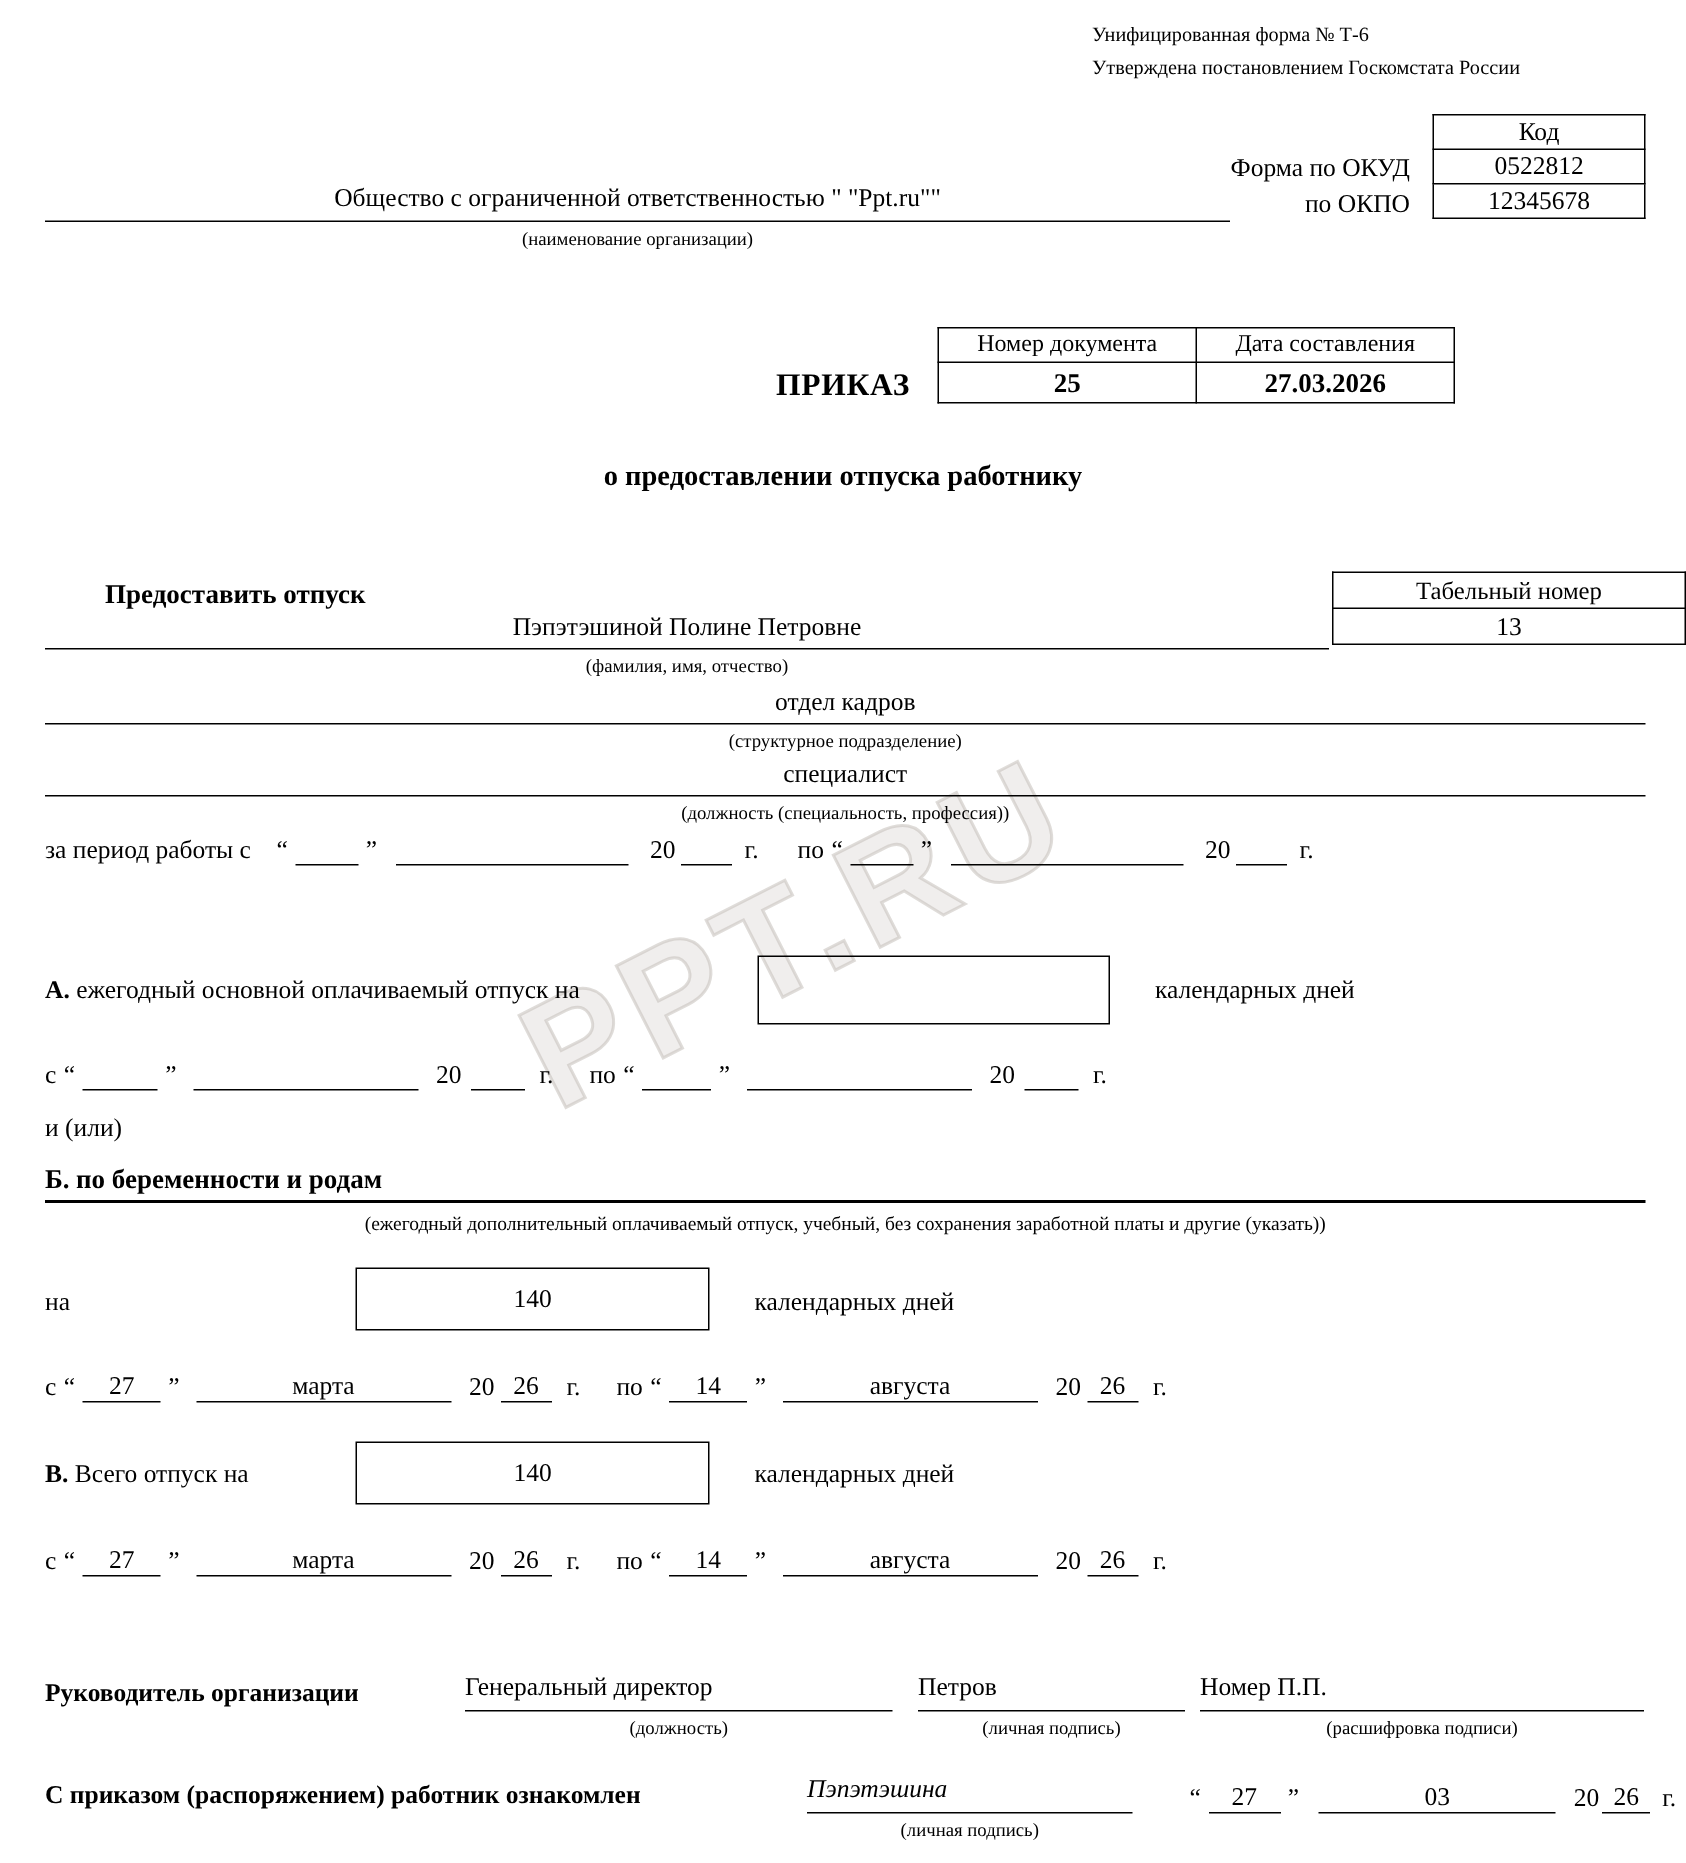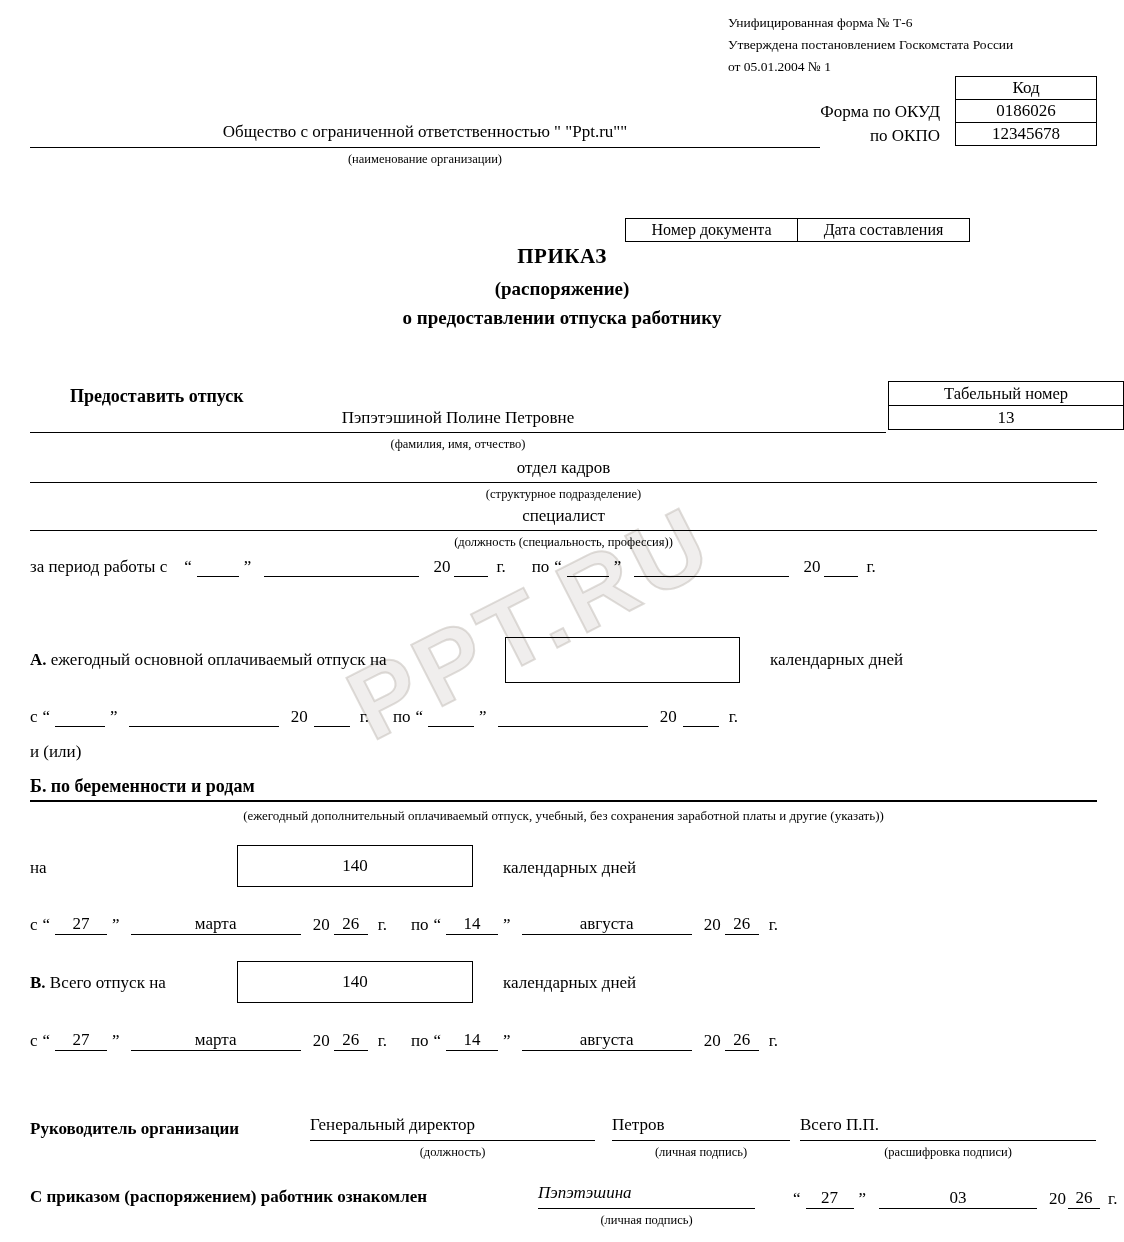--- a/index.html
+++ b/index.html
@@ -50,53 +50,55 @@
 </head>
 <body>
 
 <div class="page">
 
   <div class="abs watermark">PPT.RU</div>
 
   <div class="abs note z1" style="left:728px; top:12px; width:392px;">
     <div>Унифицированная форма № Т-6</div>
     <div>Утверждена постановлением Госкомстата России</div>
-    <div>от 05.01.2004 № 1</div>
   </div>
 
   <table class="abs z1" style="left:955px; top:76px; width:142px;">
     <tbody>
         <tr>
           <td style="height:23px; font-size:17px;">Код</td>
         </tr>
     <tr>
-          <td style="height:23px; font-size:17px;">0186026</td>
+          <td style="height:23px; font-size:17px;">0522812</td>
         </tr>
     <tr>
           <td style="height:23px; font-size:17px;">12345678</td>
         </tr>
   </tbody>
     </table>
   <div class="abs r z1" style="left:680px; top:102px; width:260px;">Форма по ОКУД</div>
   <div class="abs r z1" style="left:680px; top:126px; width:260px;">по ОКПО</div>
 
   <div class="abs c ul z1" style="left:30px; top:122px; width:790px; height:26px;">Общество с ограниченной ответственностью " "Ppt.ru""</div>
   <div class="abs c hint z1" style="left:30px; top:152px; width:790px;">(наименование организации)</div>
 
   <table class="abs z1" style="left:625px; top:218px; width:345px;">
     <tbody>
         <tr>
       <td style="height:23px; width:172px; font-size:16px;">Номер документа</td>
       <td style="height:23px; font-size:16px;">Дата составления</td>
     </tr>
+    <tr>
+      <td class="bold" style="height:27px; font-size:18px;">25</td>
+      <td class="bold" style="height:27px; font-size:18px;">27.03.2026</td>
+    </tr>
   </tbody>
     </table>
 
   <div class="abs c bold z1" style="left:0px; top:244px; width:1124px; font-size:21px; letter-spacing:0.5px;">ПРИКАЗ</div>
-  <div class="abs c bold z1" style="left:0px; top:278px; width:1124px; font-size:19px;">(распоряжение)</div>
   <div class="abs c bold z1" style="left:0px; top:307px; width:1124px; font-size:19px;">о предоставлении отпуска работнику</div>
 
   <div class="abs bold z1" style="left:30px; top:386px; font-size:18px;margin-left:40px;">Предоставить отпуск</div>
   <table class="abs z1" style="left:888px; top:381px; width:236px;">
     <tbody>
         <tr>
           <td style="height:24px; font-size:16.5px;">Табельный номер</td>
         </tr>
     <tr>
           <td style="height:24px; font-size:17px;">13</td>
@@ -219,21 +221,21 @@
     <span style="margin-left:12px;">20</span>
     <span class="b" style="width:34px; margin-left:4px;">26</span>
     <span style="margin-left:10px;">г.</span>
   </div>
 
   <div class="abs bold z1" style="left:30px; top:1119px;">Руководитель организации</div>
   <div class="abs sigcell z1" style="left:310px; top:1115px; width:285px;">Генеральный директор</div>
   <div class="abs c hint z1" style="left:310px; top:1145px; width:285px;">(должность)</div>
   <div class="abs sigcell z1" style="left:612px; top:1115px; width:178px;">Петров</div>
   <div class="abs c hint z1" style="left:612px; top:1145px; width:178px;">(личная подпись)</div>
-  <div class="abs sigcell z1" style="left:800px; top:1115px; width:296px;">Всего П.П.</div>
+  <div class="abs sigcell z1" style="left:800px; top:1115px; width:296px;">Номер П.П.</div>
   <div class="abs c hint z1" style="left:800px; top:1145px; width:296px;">(расшифровка подписи)</div>
 
   <div class="abs bold z1" style="left:30px; top:1187px;">С приказом (распоряжением) работник ознакомлен</div>
   <div class="abs sigcell it z1" style="left:538px; top:1183px; width:217px;">Пэпэтэшина</div>
   <div class="abs c hint z1" style="left:538px; top:1213px; width:217px;">(личная подпись)</div>
   <div class="abs drow z1" style="left:788px; top:1185px; height:24px;">
     <span class="q">“</span>
     <span class="b" style="width:48px;">27</span>
     <span class="q">”</span>
     <span class="b" style="width:158px; margin-left:8px;">03</span>

